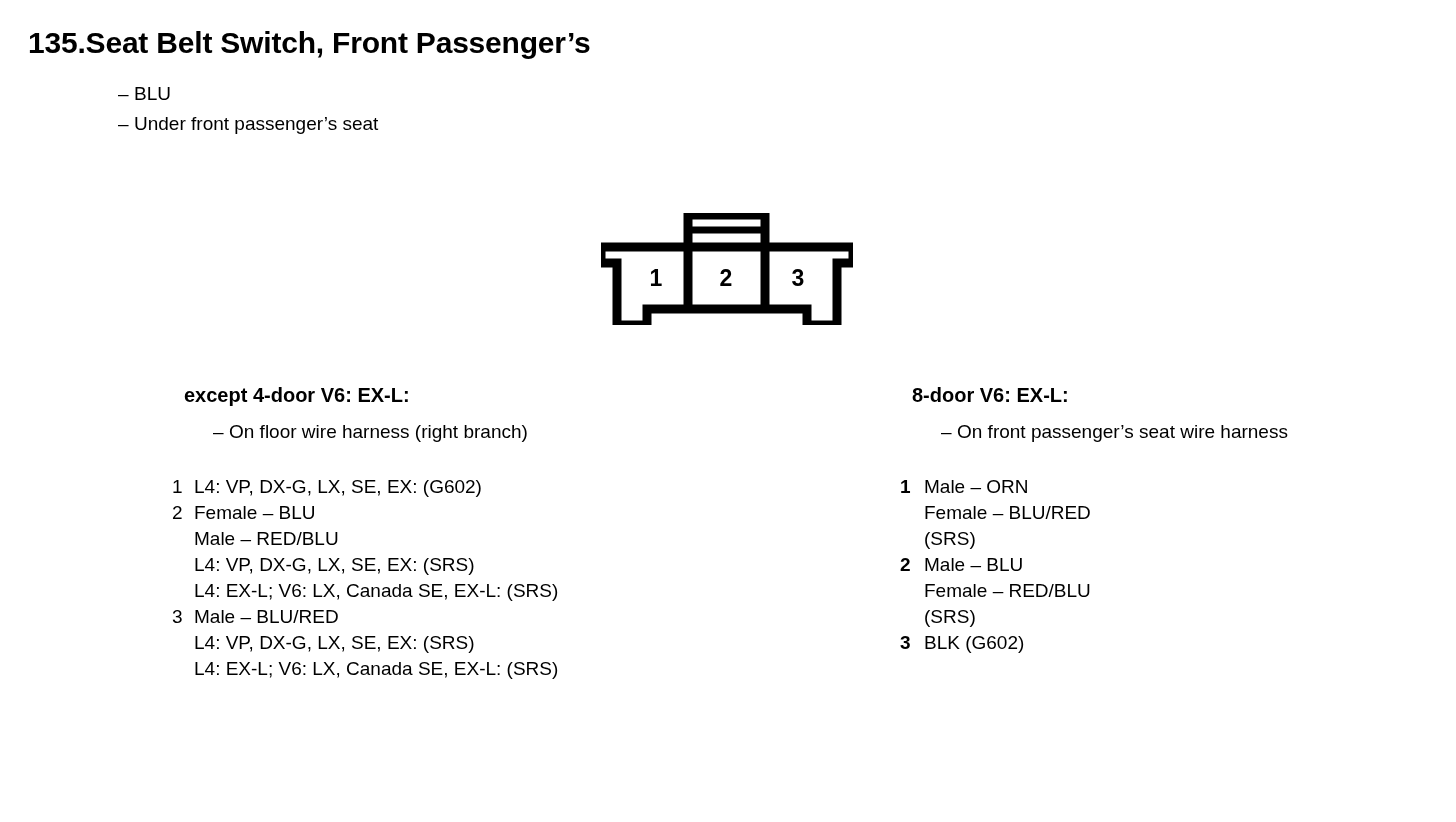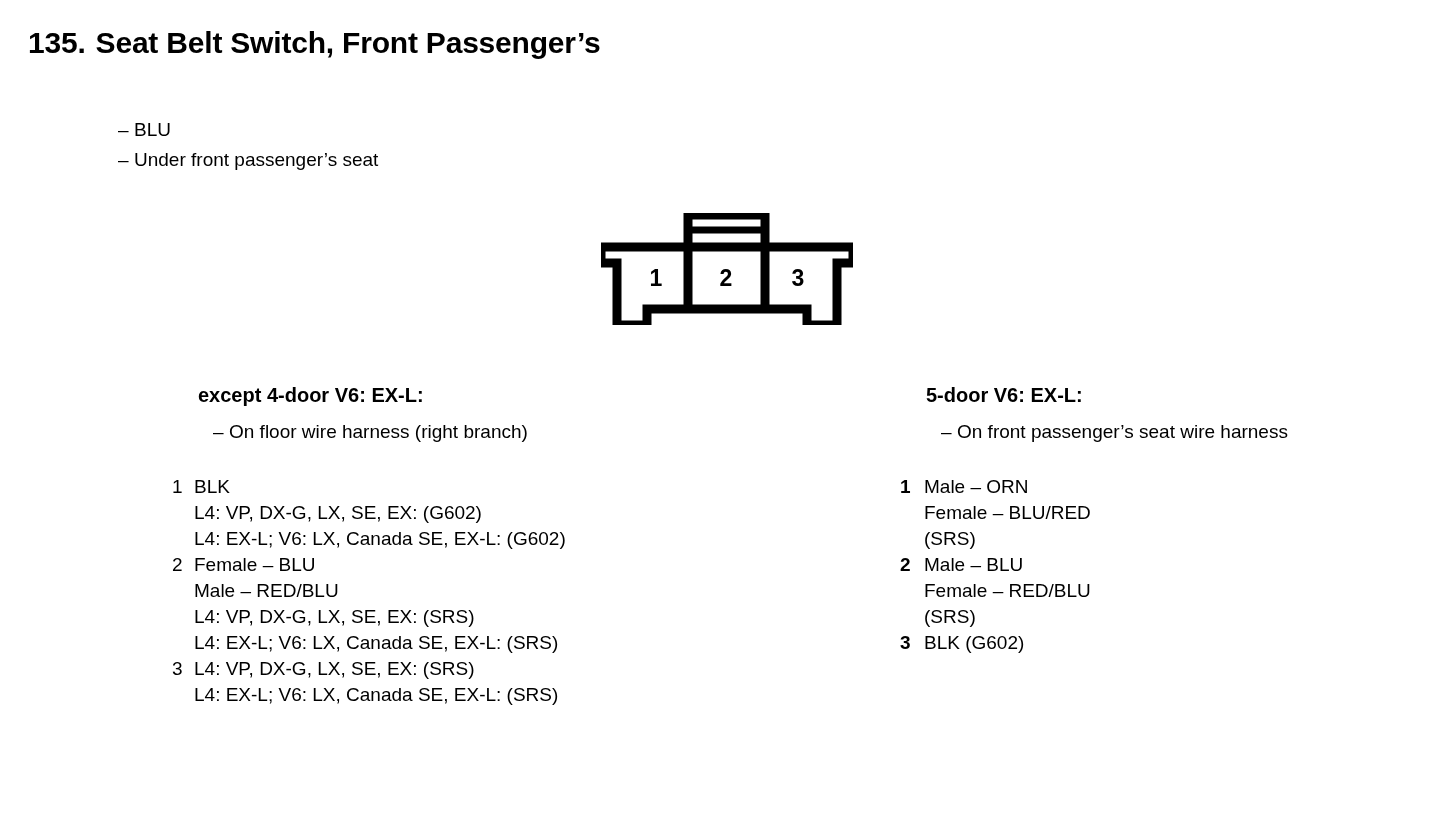--- a/index.html
+++ b/index.html
@@ -20,29 +20,28 @@
   
   .page-title {
     position: absolute;
     left: 28px;
     top: 26px;
     font-size: 30px;
     font-weight: bold;
     letter-spacing: -0.2px;
     white-space: nowrap;
   }
-  .title-num { margin-right: 10px; }
+  .title-num { }
 
   .header-bullets {
     position: absolute;
     left: 118px;
     top: 79px;
     font-size: 19px;
     line-height: 30px;
-    margin-top: 36px;
   }
   .header-bullets .bullet-line { white-space: nowrap; }
   .dash { display: inline-block; width: 16px; }
 
   
   .connector {
     position: absolute;
     left: 601px;
     top: 213px;
     width: 252px;
@@ -52,21 +51,21 @@
 
   
   .column { position: absolute; }
   .col-left  { left: 172px; top: 384px; }
   .col-right { left: 900px; top: 384px; }
 
   .col-heading {
     font-size: 20px;
     font-weight: bold;
     white-space: nowrap;
-    margin-left: 26px;
+    margin-left: 12px;
   }
   .col-subnote {
     font-size: 19px;
     white-space: nowrap;
     margin-left: 41px;
     margin-top: 14px;
   }
 
   .terminal-list {
     margin-top: 31px;
@@ -134,46 +133,45 @@
 
 <div class="column col-left">
   <div class="col-heading">except 4-door V6: EX-L:</div>
   <div class="col-subnote">
     <span class="dash">–</span><span>On floor wire harness (right branch)</span>
   </div>
   <div class="terminal-list">
     <div class="terminal">
       <div class="term-num">1</div>
       <div class="term-lines">
-        <div class="t-line">BLK</div>
         <div class="t-line">L4: VP, DX-G, LX, SE, EX: (G602)</div>
-        <div class="t-line">L4: EX-L; V6: LX, Canada SE, EX-L: (G602)</div>
       </div>
     </div>
     <div class="terminal">
       <div class="term-num">2</div>
       <div class="term-lines">
         <div class="t-line">Female – BLU</div>
         <div class="t-line">Male – RED/BLU</div>
         <div class="t-line">L4: VP, DX-G, LX, SE, EX: (SRS)</div>
         <div class="t-line">L4: EX-L; V6: LX, Canada SE, EX-L: (SRS)</div>
       </div>
     </div>
     <div class="terminal">
       <div class="term-num">3</div>
       <div class="term-lines">
+        <div class="t-line">Male – BLU/RED</div>
         <div class="t-line">L4: VP, DX-G, LX, SE, EX: (SRS)</div>
         <div class="t-line">L4: EX-L; V6: LX, Canada SE, EX-L: (SRS)</div>
       </div>
     </div>
   </div>
 </div>
 
 <div class="column col-right">
-  <div class="col-heading">5-door V6: EX-L:</div>
+  <div class="col-heading">8-door V6: EX-L:</div>
   <div class="col-subnote">
     <span class="dash">–</span><span>On front passenger’s seat wire harness</span>
   </div>
   <div class="terminal-list">
     <div class="terminal">
       <div class="term-num">1</div>
       <div class="term-lines">
         <div class="t-line">Male – ORN</div>
         <div class="t-line">Female – BLU/RED</div>
         <div class="t-line">(SRS)</div>

